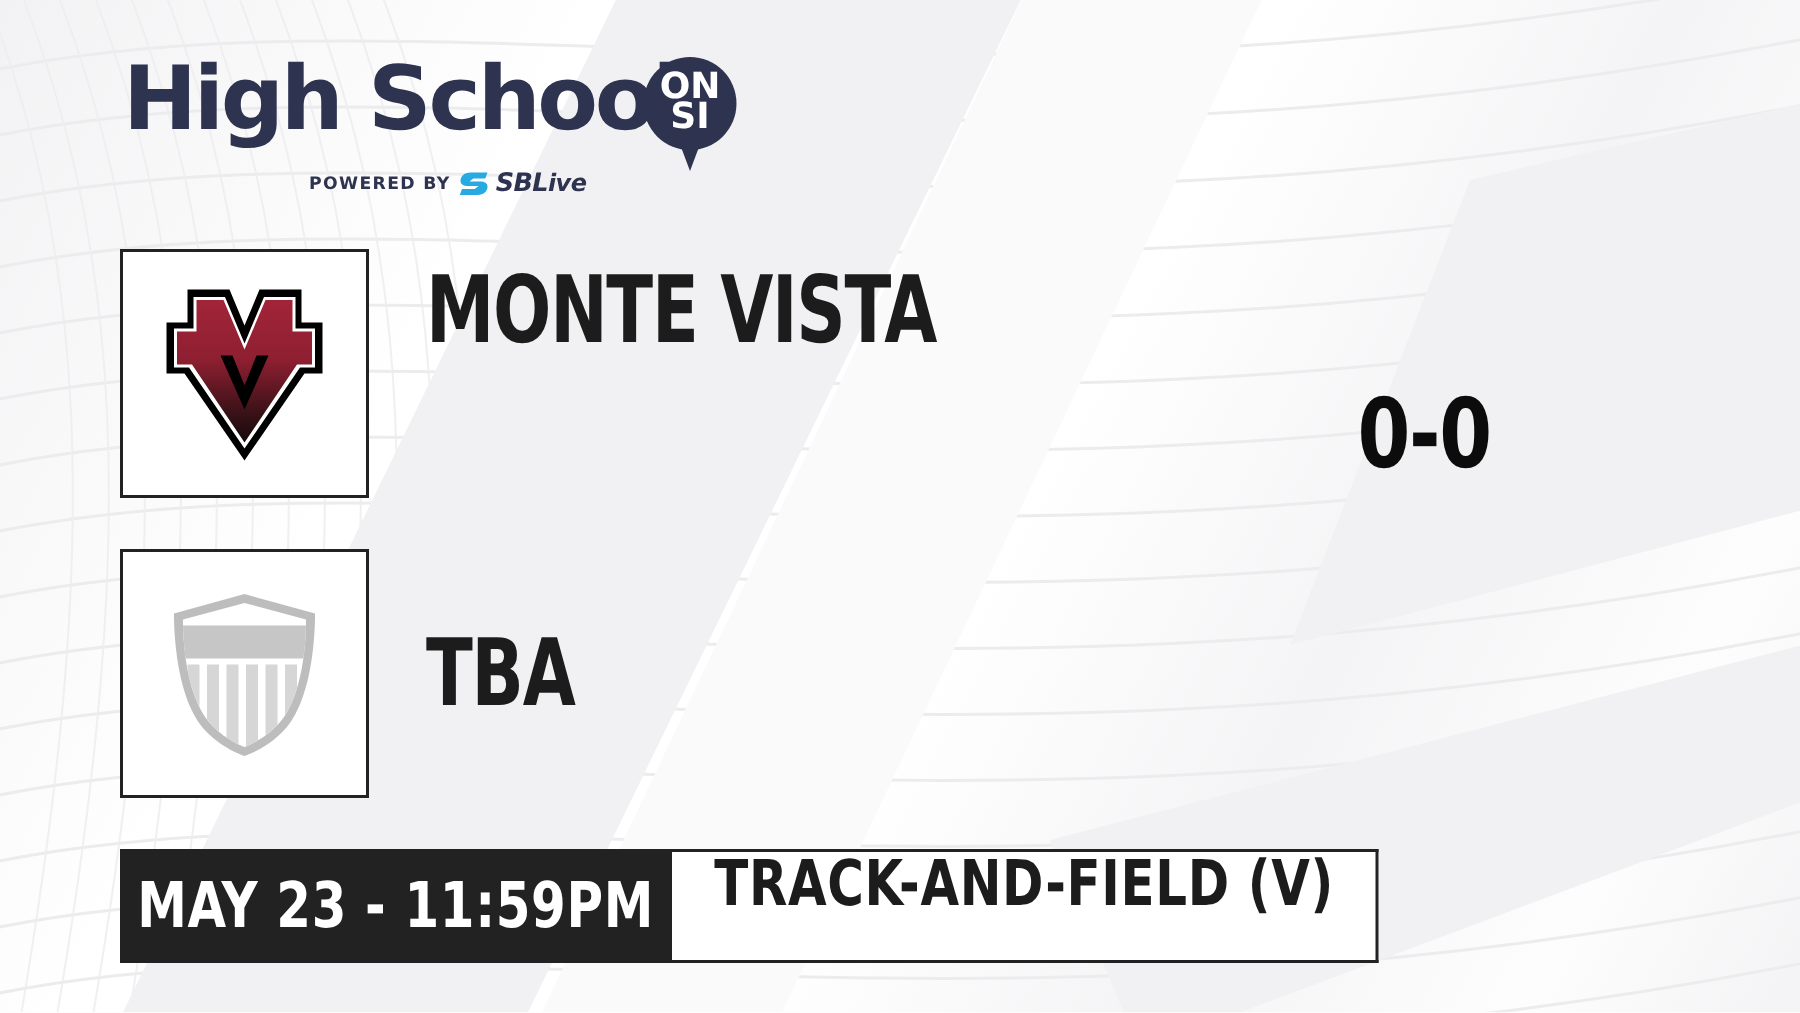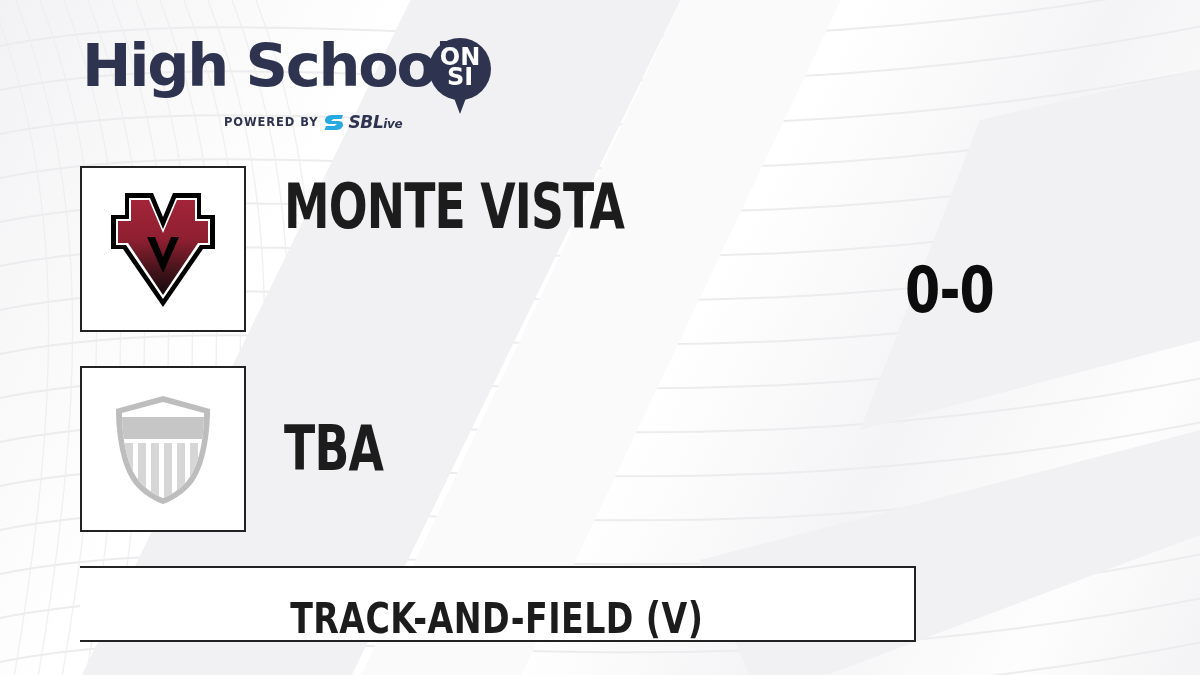--- a/index.html
+++ b/index.html
@@ -81,21 +81,21 @@
     font-family: "DejaVu Sans", sans-serif;
     font-weight: 700;
     font-size: 24px;
     line-height: 20px;
     letter-spacing: 0px;
   }
   .pin-text span { display: block; }
 
   .powered {
     position: absolute;
-    left: 142px;
+    left: 124px;
     top: 76px;
     display: flex;
     align-items: center;
     gap: 6px;
     justify-content: space-between;
   }
   .powered-by {
     font-family: "DejaVu Sans", sans-serif;
     font-weight: 700;
     font-size: 11.5px;
@@ -112,21 +112,21 @@
     height: 17px;
   }
   .sbl-word {
     font-family: "DejaVu Sans", sans-serif;
     font-weight: 700;
     font-style: italic;
     font-size: 17px;
     letter-spacing: -.4px;
     color: #2e3350;
   }
-  .sbl-word .lc { font-size: 12px; }
+  .sbl-word .lc { font-size: 16px; }
 
   
   .logo-box {
     position: absolute;
     width: 166px;
     height: 166px;
     background: #ffffff;
     border: 2px solid #222222;
     box-sizing: border-box;
   }
@@ -200,21 +200,21 @@
     color: #ffffff;
     transform: scaleX(.88);
     white-space: nowrap;
   }
   .infobar-sport {
     flex: 1;
     background: #ffffff;
     border: 2px solid #222222;
     border-left: none;
     display: flex;
-    align-items: flex-end;
+    align-items: flex-start;
     justify-content: center;
     box-sizing: border-box;
   }
   .infobar-sport-text {
     font-family: "DejaVu Sans Condensed", "Liberation Sans Narrow", "Liberation Sans", sans-serif;
     font-weight: 700;
     font-size: 42px;
     line-height: 42px;
     letter-spacing: .5px;
     color: #1c1c1c;
@@ -353,18 +353,21 @@
           </g>
         </g>
       </svg>
     </div>
   </div>
   <div class="team-name row2">TBA</div>
 
   <div class="score">0-0</div>
 
   <div class="infobar">
+    <div class="infobar-date">
+      <div class="infobar-date-text">MAY 23 - 11:59PM</div>
+    </div>
     <div class="infobar-sport">
       <div class="infobar-sport-text">TRACK-AND-FIELD (V)</div>
     </div>
   </div>
 
 </div>
 
 </body></html>

